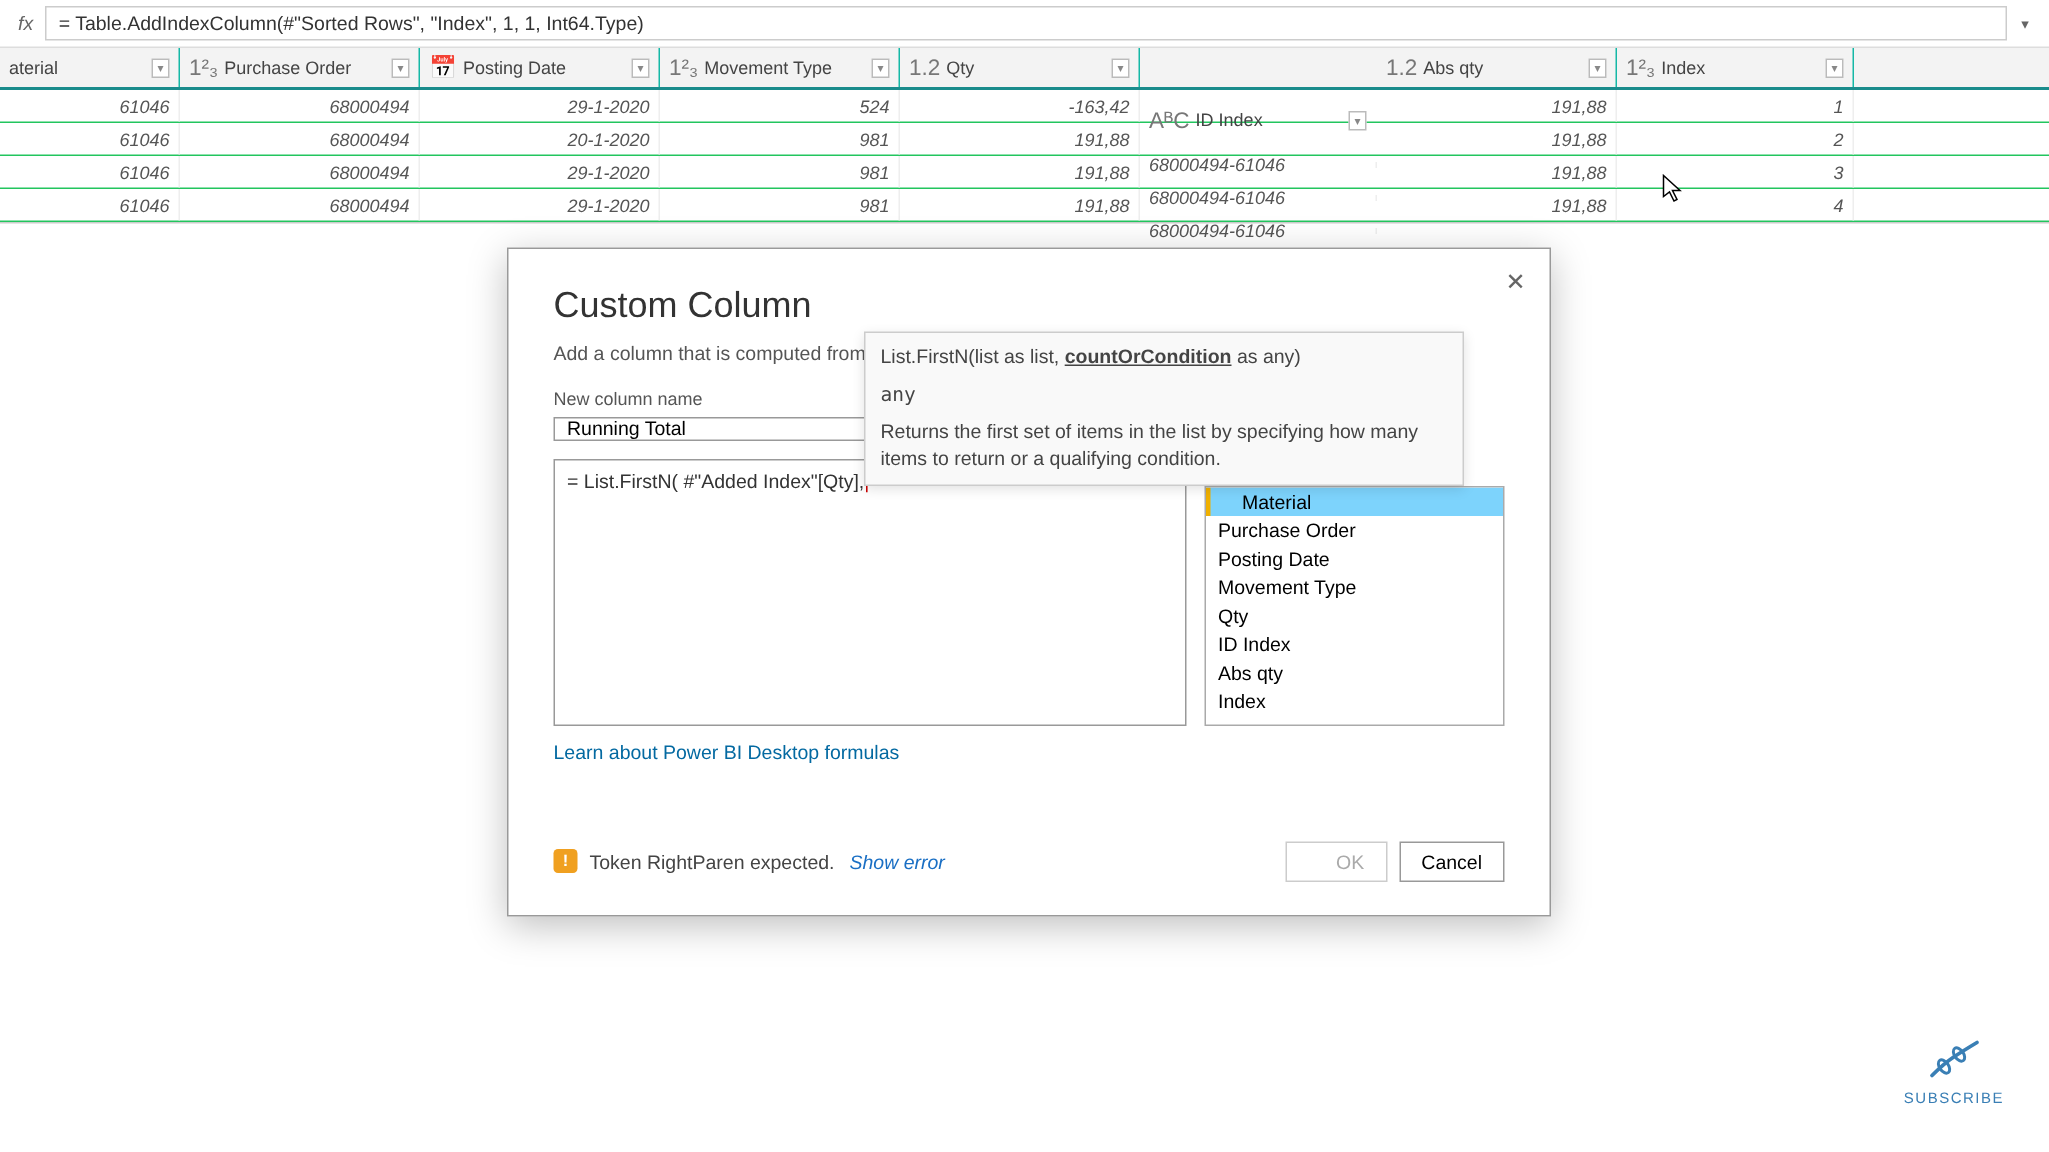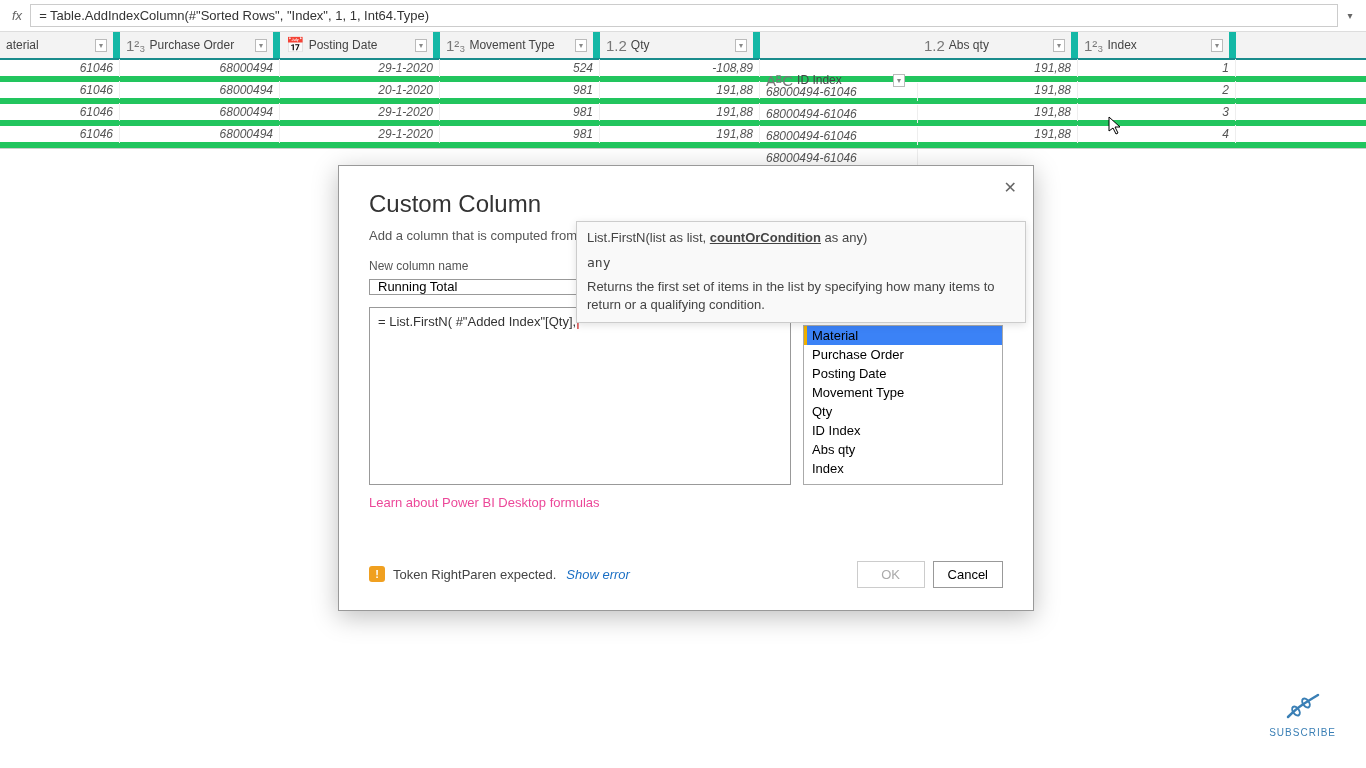--- a/index.html
+++ b/index.html
@@ -5,26 +5,26 @@
     * { box-sizing: border-box; margin: 0; padding: 0; font-family: 'Segoe UI', Tahoma, sans-serif; }
     body { background: #fff; width: 1366px; height: 768px; overflow: hidden; position: relative; }
 
     .formula-bar { display: flex; align-items: center; height: 32px; border-bottom: 1px solid #ddd; padding: 0 4px; }
     .fx-label { font-style: italic; color: #666; padding: 0 8px; font-size: 13px; }
     .formula-input { flex: 1; border: 1px solid #ccc; padding: 3px 8px; font-size: 13px; font-family: 'Segoe UI', sans-serif; color: #333; background: #fff; }
     .formula-expand { width: 24px; text-align: center; cursor: pointer; color: #666; font-size: 10px; }
 
     .data-grid { border-bottom: 1px solid #ccc; }
     .grid-header { display: flex; background: #f3f3f3; border-bottom: 2px solid #1a8c8c; height: 28px; }
-    .col-header { display: flex; align-items: center; justify-content: space-between; padding: 0 6px; border-right: 7px solid #14b8a6; font-size: 12px; color: #444; }
+    .col-header { display: flex; align-items: center; justify-content: space-between; padding: 0 6px; border-right: 1px solid #14b8a6; font-size: 12px; color: #444; }
     .col-header .type-icon { color: #777; font-size: 15px; margin-right: 4px; }
     .col-header .label { flex: 1; }
     .col-header .drop { color: #888; font-size: 8px; padding: 1px 3px; border: 1px solid #bbb; background: #fff; cursor: pointer; }
 
-    .grid-row { display: flex; height: 22px; border-bottom: 6px solid #22c55e; align-items: center; }
+    .grid-row { display: flex; height: 22px; border-bottom: 1px solid #22c55e; }
     .cell { border-right: 1px solid #eee; padding: 2px 6px; font-size: 12px; color: #555; display: flex; align-items: center; }
     .cell.num { justify-content: flex-end; font-style: italic; }
     .cell.txt { justify-content: flex-start; font-style: italic; }
 
     .c0 { width: 120px; } .c1 { width: 160px; } .c2 { width: 160px; }
     .c3 { width: 160px; } .c4 { width: 160px; } .c5 { width: 158px; margin-top: 48px; }
     .c6 { width: 160px; } .c7 { width: 158px; }
 
     .dialog-backdrop { position: absolute; top: 0; left: 0; width: 100%; height: 100%; }
     .dialog { position: absolute; left: 338px; top: 165px; width: 696px; background: #fff; border: 1px solid #999; box-shadow: 0 6px 24px rgba(0,0,0,0.25); }
@@ -36,41 +36,41 @@
     .text-input { width: 100%; padding: 4px 8px; border: 1px solid #999; font-size: 13px; height: 16px; margin-bottom: 12px; }
 
     .formula-section { display: flex; gap: 12px; }
     .formula-left { flex: 1; }
     .formula-label-row { display: flex; align-items: center; gap: 4px; margin-bottom: 4px; }
     .info-icon { display: inline-block; width: 14px; height: 14px; border: 1px solid #888; border-radius: 50%; font-size: 9px; text-align: center; line-height: 12px; color: #888; }
     .formula-editor { position: relative; border: 1px solid #999; height: 178px; padding: 6px 8px; font-family: Consolas, monospace; font-size: 13px; color: #333; }
     .formula-editor .error-strip { position: absolute; right: 0; top: 0; width: 8px; height: 14px; background: #d9534f; }
     .cursor-blink { color: #c00; }
 
-    .tooltip { position: absolute; left: 576px; top: 221px; width: 450px; background: #f9f9f9; border: 1px solid #ccc; padding: 8px 10px; font-size: 13px; color: #444; z-index: 10; box-shadow: 0 2px 8px rgba(0,0,0,.12); }
+    .tooltip { position: absolute; left: 576px; top: 221px; width: 400px; background: #f9f9f9; border: 1px solid #ccc; padding: 8px 10px; font-size: 13px; color: #444; z-index: 10; box-shadow: 0 2px 8px rgba(0,0,0,.12); }
     .tooltip .sig { font-family: Consolas, monospace; margin-bottom: 10px; }
     .tooltip .sig .param-active { font-weight: bold; text-decoration: underline; }
     .tooltip .ret { font-family: Consolas, monospace; margin-bottom: 8px; }
     .tooltip .desc { line-height: 1.4; }
 
     .cols-panel { width: 200px; }
     .cols-list { border: 1px solid #aaa; height: 160px; overflow: auto; font-size: 13px; }
     .cols-list .item { padding: 2px 8px; cursor: pointer; }
-    .cols-list .item.selected { background: #3b82f6; border-left: 3px solid #f0b000; padding-left: 5px; }
+    .cols-list .item.selected { background: #7dd3fc; border-left: 3px solid #f0b000; padding-left: 21px; }
     .insert-btn { width: 100%; border: 1px solid #aaa; background: #fafafa; font-size: 12px; padding: 4px; cursor: pointer; margin-top: 0; border-top: none; }
 
-    .learn-link { display: inline-block; margin-top: 10px; font-size: 13px; color: #ec4899; cursor: pointer; }
+    .learn-link { display: inline-block; margin-top: 10px; font-size: 13px; color: #0369a1; cursor: pointer; }
 
     .dialog-footer { display: flex; align-items: center; padding: 0 30px 22px; margin-top: 32px; }
     .error-icon { display:inline-block; width: 16px; height: 16px; background: #f0a020; border-radius: 3px; color: #fff; font-size: 11px; text-align: center; line-height: 16px; margin-right: 8px; font-weight: bold; }
     .error-text { font-size: 13px; color: #444; margin-right: 10px; }
     .show-error { font-size: 13px; color: #1a6fc4; cursor: pointer; font-style: italic; }
     .footer-spacer { flex: 1; }
     .btn { min-width: 68px; padding: 5px 14px; font-size: 13px; border: 1px solid #999; background: #fff; cursor: pointer; margin-left: 8px; }
-    .btn.disabled { color: #aaa; border-color: #ccc; cursor: default; }
+    .btn.disabled { color: #aaa; border-color: #ccc; cursor: default; text-align: right; }
 
     .cursor-ptr { position: absolute; width: 16px; height: 20px; pointer-events: none; }
 
     .subscribe-logo { position: absolute; right: 30px; bottom: 30px; text-align: center; font-size: 10px; color: #3a7fb5; letter-spacing: 1px; }
     .subscribe-logo svg { display: block; margin: 0 auto 4px; }
   </style>
 </head>
 <body>
 
 <div class="formula-bar">
@@ -120,21 +120,21 @@
         <span class="label">Index</span>
         <span class="drop">▾</span>
       </div>
   </div>
   <div id="grid-rows">
       <div class="grid-row">
         <div class="cell c0 num">61046</div>
         <div class="cell c1 num">68000494</div>
         <div class="cell c2 num">29-1-2020</div>
         <div class="cell c3 num">524</div>
-        <div class="cell c4 num">-108,89</div>
+        <div class="cell c4 num">-163,42</div>
         <div class="cell c5 txt">68000494-61046</div>
         <div class="cell c6 num">191,88</div>
         <div class="cell c7 num">1</div>
       </div>
       <div class="grid-row">
         <div class="cell c0 num">61046</div>
         <div class="cell c1 num">68000494</div>
         <div class="cell c2 num">20-1-2020</div>
         <div class="cell c3 num">981</div>
         <div class="cell c4 num">191,88</div>

